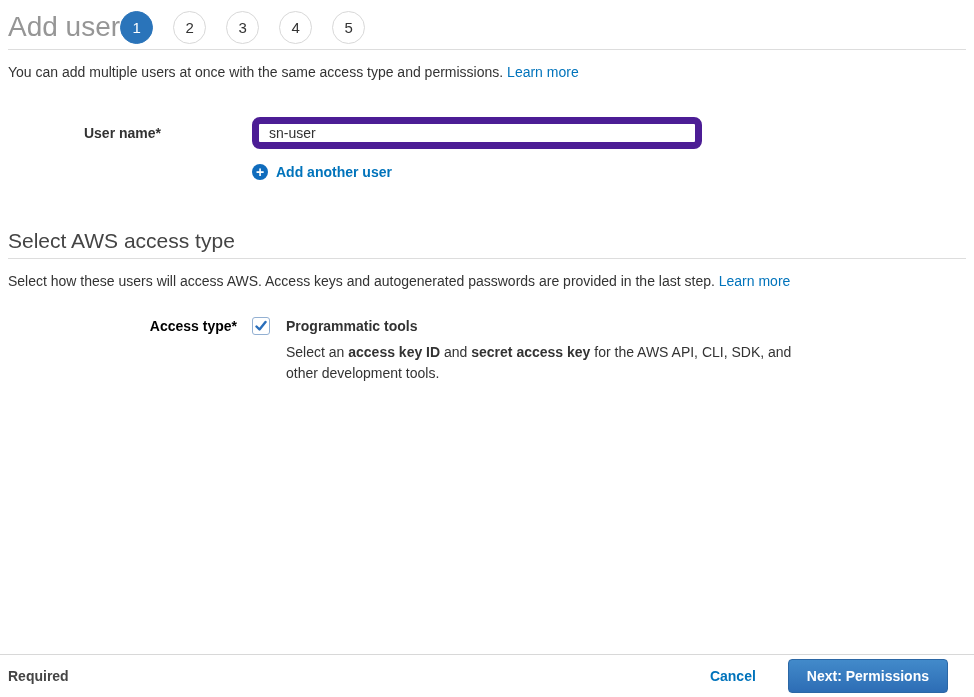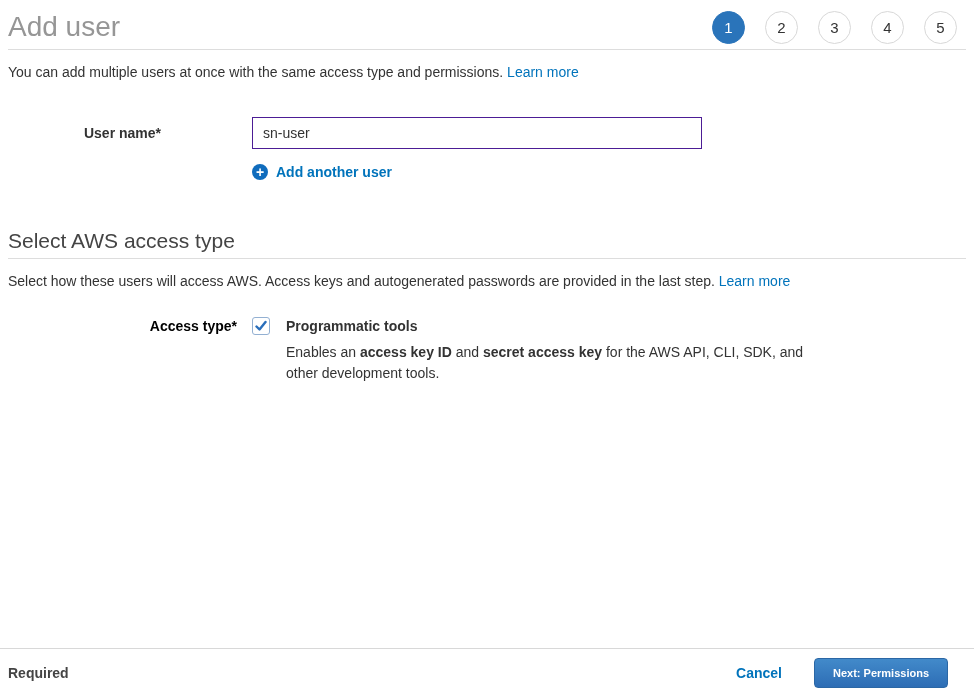--- a/index.html
+++ b/index.html
@@ -11,21 +11,20 @@
     position: relative;
     overflow: hidden;
     font-size: 14px;
   }
   .container { padding: 0 8px; }
 
   
   .page-header {
     display: flex;
     align-items: center;
-    justify-content: space-between;
     padding: 10px 9px 0 0;
   }
   .page-title {
     font-size: 28px;
     font-weight: 400;
     color: #969696;
     line-height: 34px;
   }
   .steps { display: flex; gap: 20px; }
   .step-circle {
@@ -80,22 +79,22 @@
     width: 244px;
     padding-right: 15px;
     text-align: center;
     font-weight: 700;
     color: #333333;
     flex: 0 0 auto;
   }
   .text-input {
     width: 450px;
     height: 32px;
-    border: 1px solid #4c1d95;
-    border-radius: 0;
+    border: 7px solid #4c1d95;
+    border-radius: 8px;
     padding: 0 10px;
     font-size: 14px;
     color: #333333;
     font-family: "Liberation Sans", "DejaVu Sans", sans-serif;
     outline: none;
   }
   .add-user-row {
     margin-left: 244px;
     margin-top: 15px;
     display: inline-flex;
@@ -154,38 +153,38 @@
     max-width: 522px;
     line-height: 21px;
     color: #333333;
   }
   .option-desc b { font-weight: 700; }
 
   
   .footer {
     position: absolute;
     left: 0; right: 0; bottom: 0;
-    height: 49px;
+    height: 43px;
     border-top: 1px solid #d8d8d8;
     background: #ffffff;
     display: flex;
     align-items: center;
     justify-content: space-between;
     padding: 0 26px 0 8px;
   }
   .footer-required { font-weight: 700; color: #444444; }
   .footer-actions { display: flex; align-items: center; gap: 32px; }
   .cancel-link { font-weight: 700; color: #0073bb; cursor: pointer; text-decoration: none; }
   .next-button {
     background: linear-gradient(180deg, #428aca 0%, #2d6db5 100%);
     border: 1px solid #2b67a5;
     border-radius: 4px;
     color: #ffffff;
     font-weight: 700;
-    font-size: 11px;
+    font-size: 14px;
     font-family: "Liberation Sans", "DejaVu Sans", sans-serif;
     padding: 8px 18px;
     cursor: pointer;
   }
 </style>
 </head>
 <body>
 
 <div class="container">
 
@@ -226,21 +225,21 @@
       <div>
 
         <div class="option">
           <span class="checkbox checked">
             <svg width="12" height="12" viewBox="0 0 12 12">
               <polyline points="1.5,6.5 4.5,9.5 10.5,2" fill="none" stroke="#2a6ebb" stroke-width="2.4" stroke-linecap="round" stroke-linejoin="round"></polyline>
             </svg>
           </span>
           <div class="option-text">
             <div class="option-title">Programmatic tools</div>
-            <div class="option-desc"><span>Enables an </span><b>access key ID</b><span> and </span><b>secret access key</b><span> for the AWS API, CLI, SDK, and other development tools.</span></div>
+            <div class="option-desc"><span>Select an </span><b>access key ID</b><span> and </span><b>secret access key</b><span> for the AWS API, CLI, SDK, and other development tools.</span></div>
           </div>
         </div>
 
       </div>
     </div>
   </div>
 
 </div>
 
 <div class="footer">

